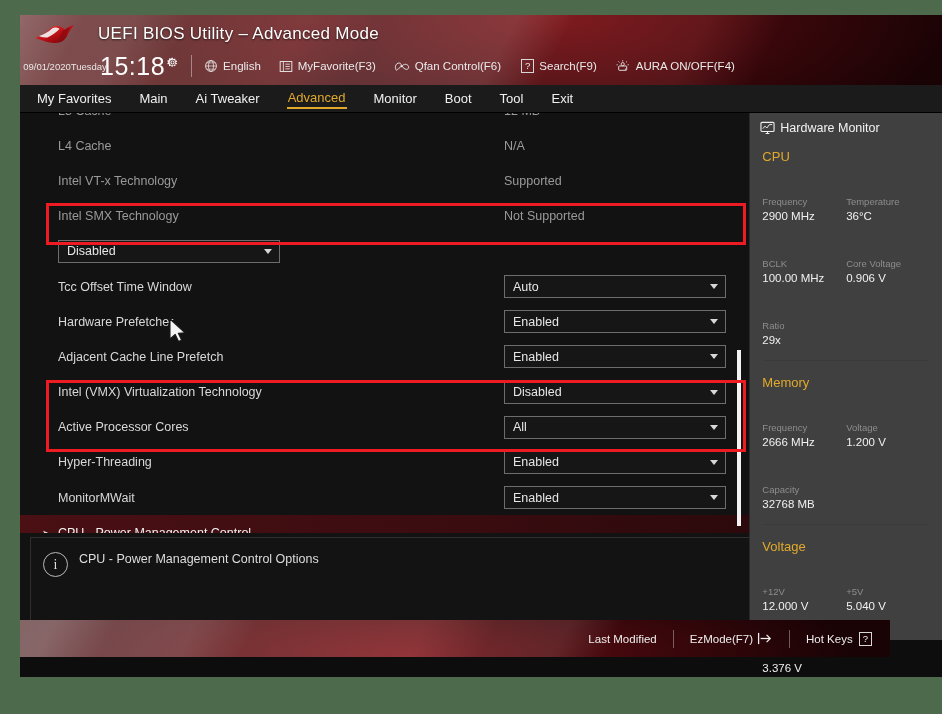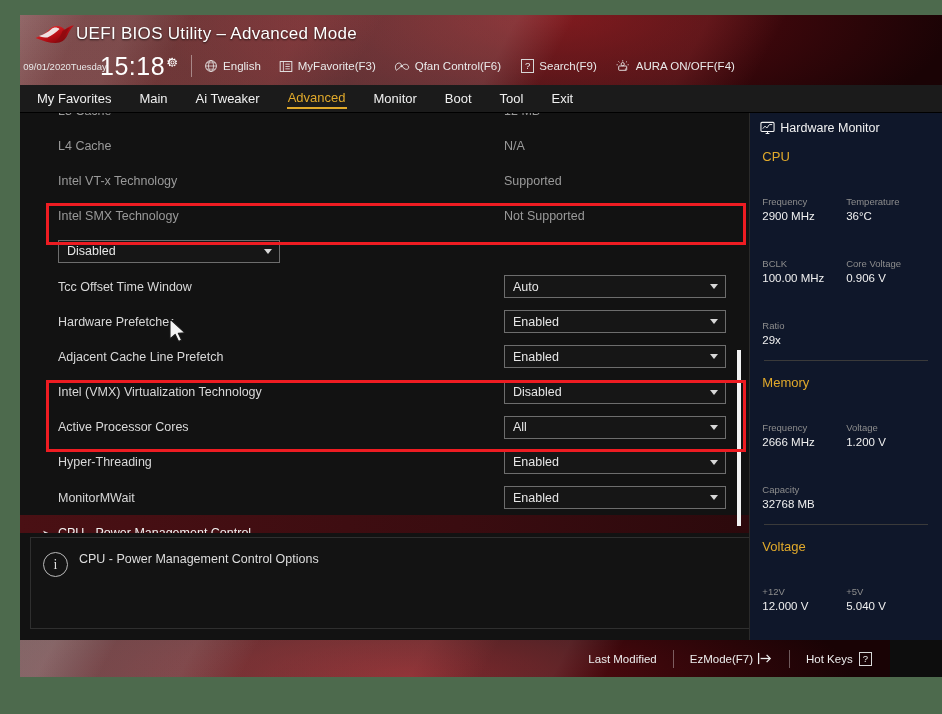--- a/index.html
+++ b/index.html
@@ -31,21 +31,21 @@
       linear-gradient(118deg, rgba(255,255,255,0.16) 0%, rgba(255,255,255,0) 7%),
       linear-gradient(118deg, rgba(255,255,255,0.10) 12%, rgba(255,255,255,0) 18%),
       linear-gradient(118deg, rgba(255,90,90,0.16) 30%, rgba(255,0,0,0) 38%),
       linear-gradient(118deg, rgba(255,255,255,0.13) 52%, rgba(255,255,255,0) 58%),
       linear-gradient(118deg, rgba(255,110,110,0.14) 72%, rgba(255,0,0,0) 80%),
       radial-gradient(ellipse 500px 180px at 58% 0%, #6b0d12 0%, #3a070b 45%, #1a0305 80%),
       #150305;
   }
   #hdr-title-row {
     position: absolute; left: 14px; top: 6px;
-    display: flex; align-items: center; gap: 0;
+    display: flex; align-items: center; gap: 22px;
   }
   #rog-logo { width: 42px; height: 26px; display:block; }
   #hdr-title {
     font-size: 17px; color: #ffffff; letter-spacing: .3px;
     text-shadow: 0 1px 2px rgba(0,0,0,.7);
   }
   #hdr-second-row {
     position: absolute; left: 14px; top: 36px;
     display: flex; align-items: center; gap: 0;
     height: 30px;
@@ -170,21 +170,21 @@
     display: flex; align-items: center; justify-content: center;
     font-family: "Liberation Serif", serif;
   }
   #info-text {
     position: absolute; left: 48px; top: 14px;
     font-size: 12.5px; color: #dddddd;
   }
   
   #right-pane {
     width: 196px; height: 527px;
-    background: #0f172a;
+    background: #404040;
     border-left: 1px solid #2a2a2a;
     box-sizing: border-box;
     position: relative;
   }
   #hm-title {
     display: flex; align-items: center; gap: 5px;
     padding: 8px 0 0 10px;
     font-size: 12.5px; color: #f2f2f2;
   }
   .hm-section { padding: 0 12px; }
@@ -196,21 +196,21 @@
   }
   .hm-cell { width: 50%; margin-bottom: 12px; margin-top: 24px; }
   .hm-cell.full { width: 100%; }
   .hm-k { font-size: 9.5px; color: #8d8d8d; margin-bottom: 3px; }
   .hm-v { font-size: 11.5px; color: #f0f0f0; }
   .hm-divider {
     height: 1px; background: #3a3a3a; margin: 2px 2px 0 2px;
   }
   
   #footer {
-    position: absolute; left: 0; top: 625px;
+    position: absolute; left: 0; top: 605px;
     width: 870px; height: 37px;
     background:
       linear-gradient(118deg, rgba(255,255,255,0.17) 4%, rgba(255,255,255,0) 11%),
       linear-gradient(118deg, rgba(255,255,255,0.12) 20%, rgba(255,255,255,0) 27%),
       linear-gradient(118deg, rgba(255,120,120,0.16) 46%, rgba(255,0,0,0) 54%),
       linear-gradient(118deg, rgba(255,255,255,0.11) 62%, rgba(255,255,255,0) 68%),
       radial-gradient(ellipse 520px 120px at 45% 100%, #6e0e13 0%, #3a070b 50%, #190305 85%),
       #150305;
   }
   #footer-items {

